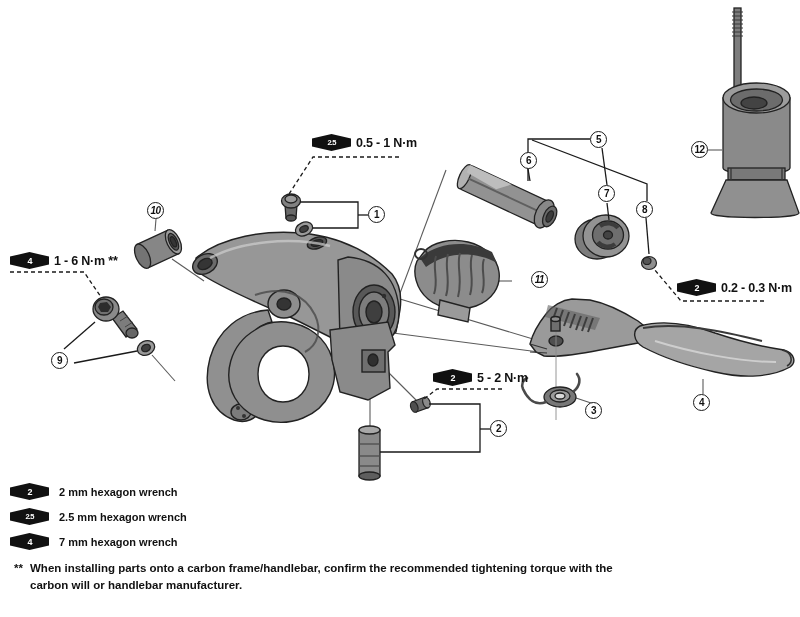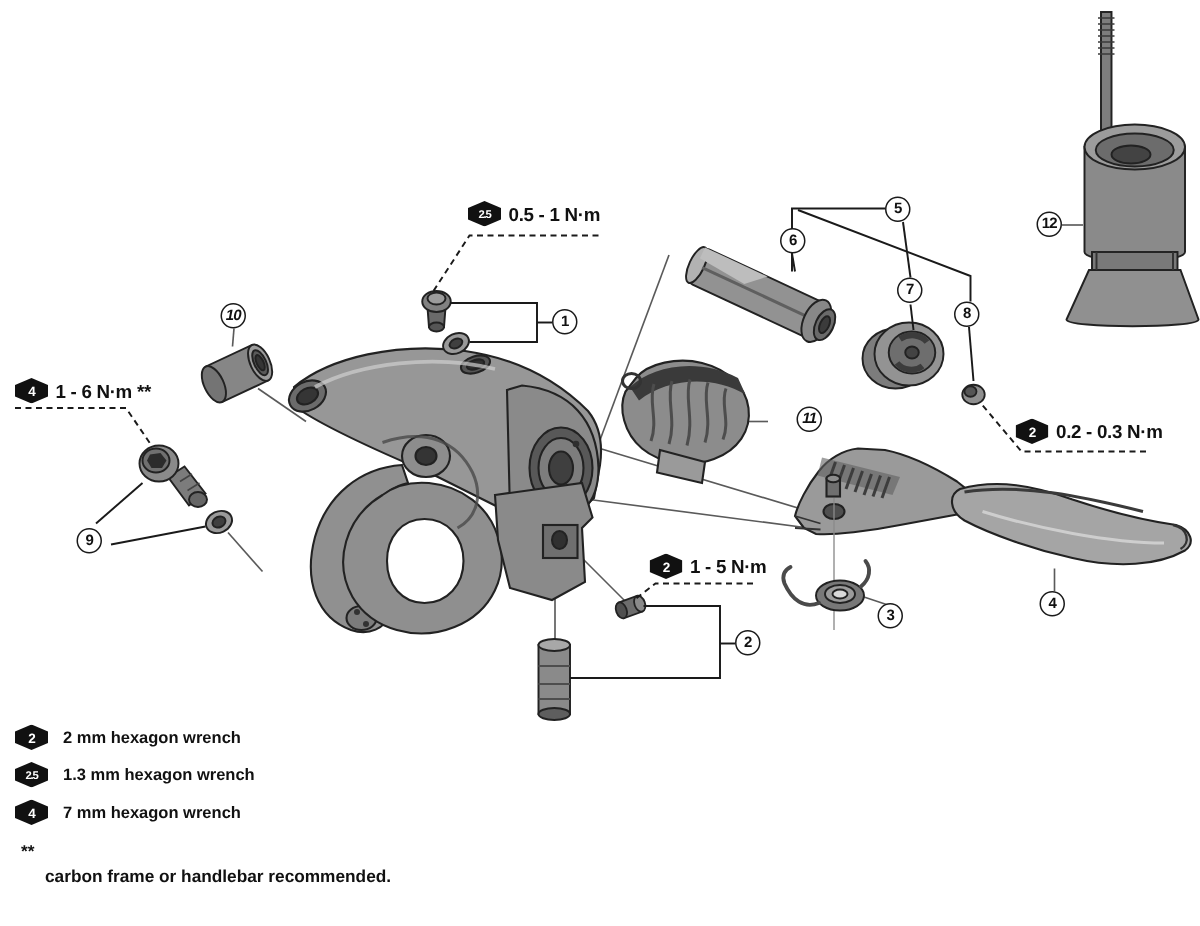--- a/index.html
+++ b/index.html
@@ -14,21 +14,21 @@
     background:#fff;display:flex;align-items:center;justify-content:center;
     font-size:10px;font-weight:700;letter-spacing:-0.5px;z-index:5;box-sizing:border-box;
   }
   
   .torque{
     position:absolute;display:flex;align-items:center;gap:5px;z-index:6;
     font-size:12.5px;font-weight:700;letter-spacing:-0.2px;white-space:nowrap;
   }
   .hexbadge{
     display:inline-flex;align-items:center;justify-content:center;
-    width:22px;height:17px;background:#111;color:#fff;
+    width:39px;height:17px;background:#111;color:#fff;
     clip-path:polygon(50% 0,100% 27%,100% 73%,50% 100%,0 73%,0 27%);
     font-size:9px;font-weight:700;letter-spacing:-0.8px;flex:0 0 auto;
   }
   .hexbadge.small-num{font-size:7.5px;}
   
   .legend{position:absolute;left:10px;top:479px;z-index:6;}
   .legend-row{display:flex;align-items:center;height:25px;}
   .legend-row .hexbadge{margin-right:10px;}
   .legend-label{font-size:11px;font-weight:700;}
   
@@ -315,42 +315,43 @@
   <div class="torque" style="left:312px;top:134px;">
     <span class="hexbadge small-num">2.5</span>
     <span>0.5 - 1 N·m</span>
   </div>
   <div class="torque" style="left:10px;top:252px;">
     <span class="hexbadge">4</span>
     <span>1 - 6 N·m **</span>
   </div>
   <div class="torque" style="left:433px;top:369px;">
     <span class="hexbadge">2</span>
-    <span>1 - 5 N·m</span>
+    <span>5 - 2 N·m</span>
   </div>
   <div class="torque" style="left:677px;top:279px;">
     <span class="hexbadge">2</span>
     <span>0.2 - 0.3 N·m</span>
   </div>
 
   <div class="legend">
     <div class="legend-row">
       <span class="hexbadge">2</span>
       <span class="legend-label">2 mm hexagon wrench</span>
     </div>
     <div class="legend-row">
       <span class="hexbadge small-num">2.5</span>
-      <span class="legend-label">1.3 mm hexagon wrench</span>
+      <span class="legend-label">2.5 mm hexagon wrench</span>
     </div>
     <div class="legend-row">
       <span class="hexbadge">4</span>
       <span class="legend-label">7 mm hexagon wrench</span>
     </div>
   </div>
 
   <div class="footnote">
     <div class="fn-first">
       <span class="fn-marker">**</span>
-    </div>
-    <div class="fn-rest">carbon frame or handlebar recommended.</div>
+      <span>When installing parts onto a carbon frame/handlebar, confirm the recommended tightening torque with the</span>
+    </div>
+    <div class="fn-rest">carbon will or handlebar manufacturer.</div>
   </div>
 
 </div>
 
 </body></html>

